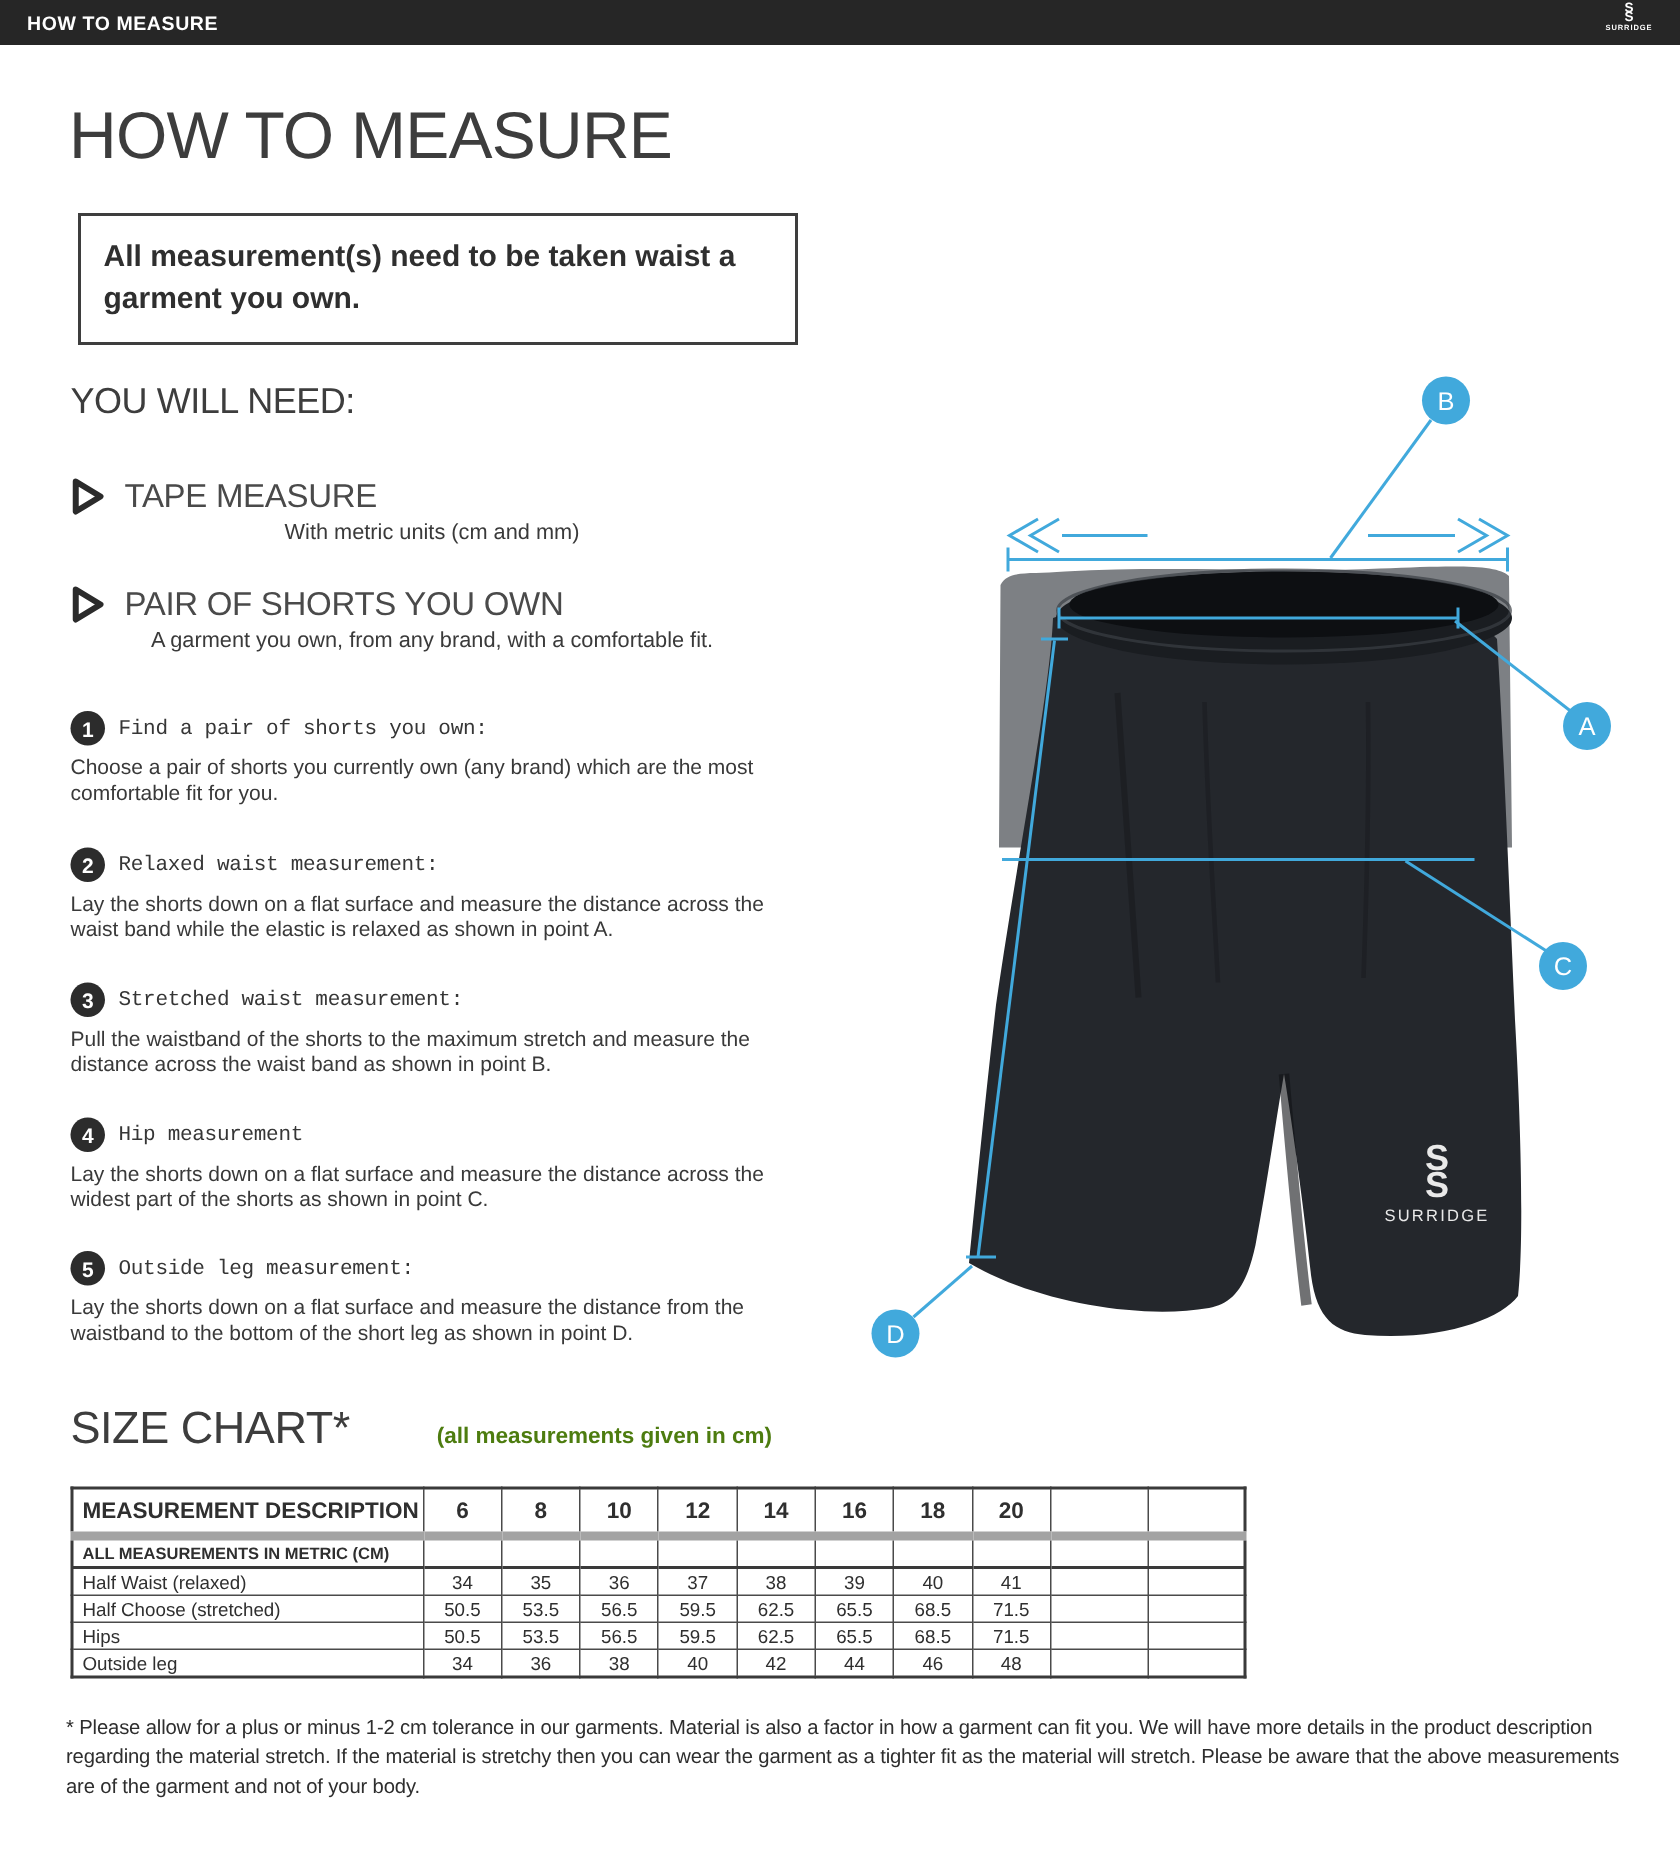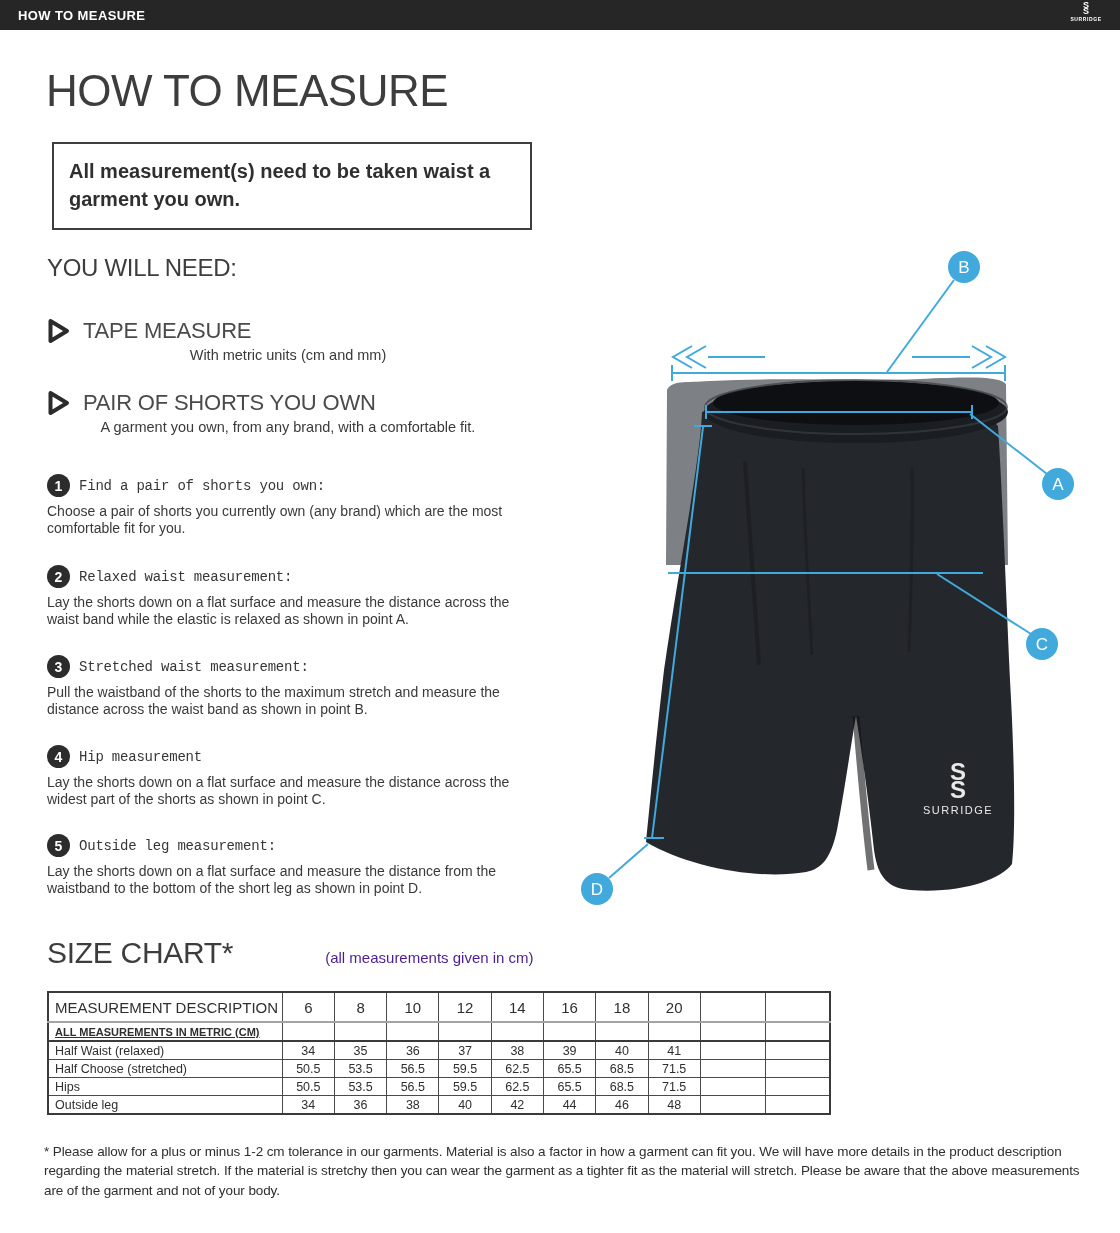--- a/index.html
+++ b/index.html
@@ -45,33 +45,33 @@
     flex:0 0 auto;width:23px;height:23px;border-radius:50%;background:#2c2c2c;color:#fff;
     font-size:14px;font-weight:bold;display:flex;align-items:center;justify-content:center;
   }
   .step-title{font-size:14px;color:#363636;letter-spacing:-.2px;font-family:Liberation Mono, monospace;}
   .step-desc{margin:6px 0 0 0;font-size:14px;line-height:17px;color:#393939;width:478px;}
   
   .figure{position:absolute;left:560px;top:230px;width:560px;height:700px;}
   
   .sizechart-head{position:absolute;left:47px;top:936px;display:flex;align-items:baseline;}
   .sc-title{font-size:30px;color:#3d3d3d;letter-spacing:-.3px;}
-  .sc-sub{font-size:15px;color:#4c1d95;margin-left:92px;}
+  .sc-sub{font-size:15px;color:#4d7c0f;margin-left:58px;font-weight:bold;}
   table.sizes{
     position:absolute;left:47px;top:991px;border-collapse:collapse;table-layout:fixed;
     width:784px;border:2px solid #3a3a3a;
   }
   table.sizes td,table.sizes th{
     border:1px solid #4a4a4a;padding:0 4px;height:17px;font-size:12.5px;color:#2f2f2f;
     text-align:center;overflow:hidden;white-space:nowrap;
   }
-  table.sizes thead th{height:28px;font-size:15px;font-weight:normal;border-bottom:2px solid #a3a3a3;margin-top:17px;}
+  table.sizes thead th{height:28px;font-size:15px;font-weight:bold;border-bottom:6px solid #a3a3a3;margin-top:17px;}
   table.sizes .desc{text-align:left;padding-left:6px;}
   table.sizes .metric td{border-bottom:2px solid #3a3a3a;}
-  table.sizes .metric .desc{font-size:11px;font-weight:bold;text-decoration:underline;}
+  table.sizes .metric .desc{font-size:11px;font-weight:bold;}
   
   .footnote{
     position:absolute;left:44px;top:1128px;width:1048px;font-size:13.5px;line-height:1.45;
     color:#2e2e2e;letter-spacing:-.1px;
   }
 </style>
 </head>
 <body>
 
 <div class="page">

